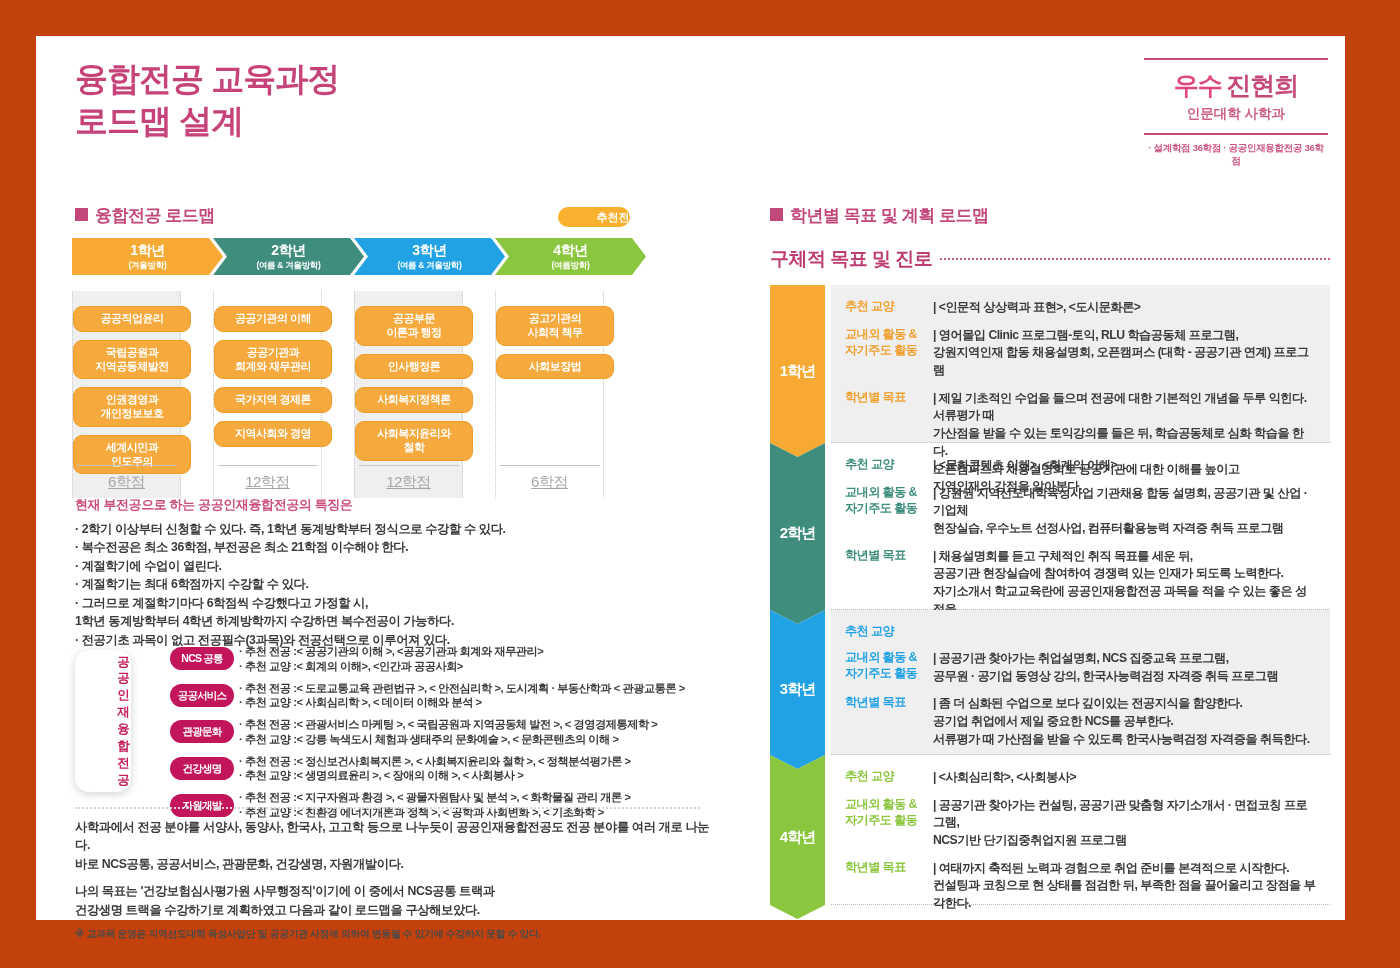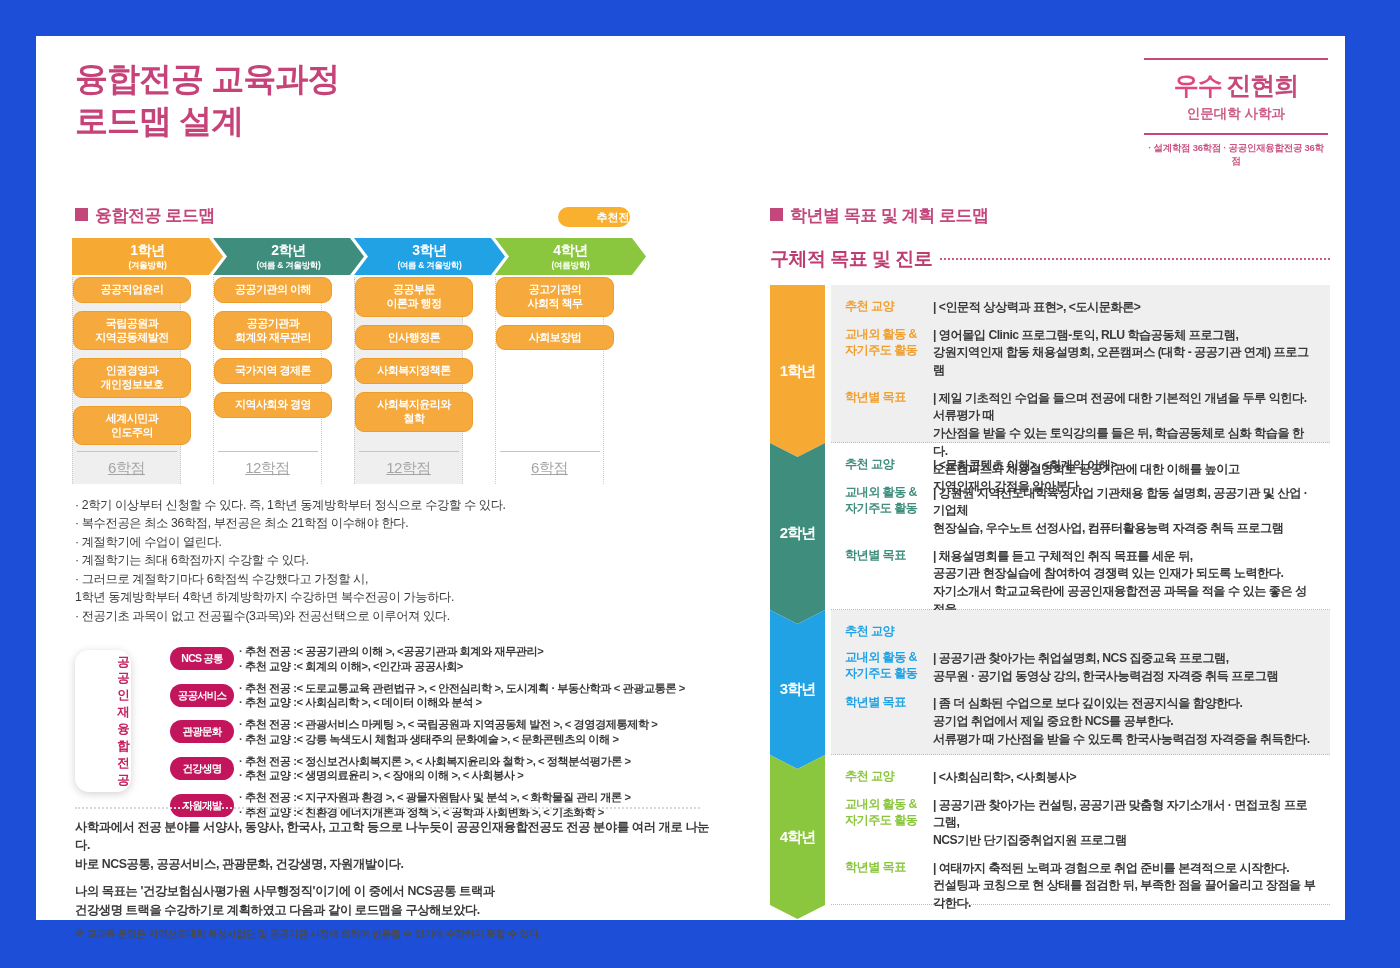--- a/index.html
+++ b/index.html
@@ -1,18 +1,18 @@
 <!DOCTYPE html>
 <html><head>
 <meta charset="utf-8">
 <style>
   * { margin:0; padding:0; box-sizing:border-box; }
   html,body { width:1400px; height:968px; }
   body { font-family:"Liberation Sans","DejaVu Sans",sans-serif; }
-  .frame { position:absolute; inset:0; width:1400px; height:968px; background:#1d4ed8; }
+  .frame { position:absolute; inset:0; width:1400px; height:968px; background:#c2410c; }
   .sheet { position:absolute; left:36px; top:36px; width:1309px; height:884px; background:#ffffff; }
 
   
   .main-title { position:absolute; left:39px; top:22px; font-size:33px; font-weight:800;
     color:#C64379; line-height:1.28; letter-spacing:-1px; white-space:pre-line; }
   .student { position:absolute; left:1108px; top:22px; width:184px; text-align:center; }
   .student .rule { height:2px; background:#C5497B; }
   .student .nameline { margin:9px 0 3px; }
   .student .gradelabel { font-size:25px; font-weight:800; color:#E0467F; letter-spacing:-1px; }
   .student .name { font-size:25px; font-weight:700; color:#C5497B; letter-spacing:-1px; }
@@ -26,34 +26,34 @@
 
   
   .cols { position:absolute; left:36px; top:202px; width:606px; height:246px; }
   .col { position:absolute; top:0; width:137px; height:246px; }
   .col-head { position:absolute; top:0; left:0; width:151px; height:37px; color:#fff; text-align:center; padding-top:4px; }
   .arrow-first { clip-path:polygon(0 0, calc(100% - 14px) 0, 100% 50%, calc(100% - 14px) 100%, 0 100%); }
   .arrow-next  { clip-path:polygon(0 0, calc(100% - 14px) 0, 100% 50%, calc(100% - 14px) 100%, 0 100%, 14px 50%); }
   .col-head .g { font-size:14px; font-weight:800; letter-spacing:-0.5px; }
   .col-head .v { font-size:8.5px; font-weight:700; letter-spacing:-0.3px; }
   .c0 { background:#F6AA33; } .c1 { background:#3F8E7D; } .c2 { background:#21A2E4; } .c3 { background:#8BC63F; }
-  .col-body { position:absolute; top:39px; left:0; width:109px; height:207px;
-    border-left:1px dotted #c9c9c9; border-right:1px dotted #c9c9c9; }
+  .col-body { position:absolute; top:53px; left:0; width:109px; height:207px;
+    border-left:1px dotted #c9c9c9; border-right:1px dotted #c9c9c9; padding-top:15px; }
   .col-body.shaded { background:#EFEFEF; }
   .course { width:118px; margin:0 auto 8px; background:#F6A93C; border:1px solid #EE9D2B; border-radius:9px;
     color:#fff; font-size:11px; font-weight:700; text-align:center; padding:5px 4px; line-height:1.25;
     white-space:pre-line; letter-spacing:-0.5px; }
   .col-foot { position:absolute; bottom:6px; left:0; width:100%; text-align:center; }
   .col-foot .fl { width:100px; height:1px; background:#c4c4c4; margin:0 auto 7px; }
   .col-foot .fc { font-size:15px; color:#A5A5A5; letter-spacing:-0.5px;text-decoration:underline; }
 
   
   .features { position:absolute; left:39px; top:460px; width:620px; }
   .features .ft { font-size:13px; font-weight:800; color:#CB4E7F; margin-bottom:6px; letter-spacing:-0.4px; }
-  .features .fi { font-size:12.3px; color:#3A3A3A; font-weight:400; line-height:1.5; white-space:pre-line; letter-spacing:-0.4px; }
+  .features .fi { font-size:12.3px; color:#3A3A3A; font-weight:700; line-height:1.5; white-space:pre-line; letter-spacing:-0.4px; }
 
   
   .program { position:absolute; left:39px; top:608px; width:625px; height:160px; }
   .prog-card { position:absolute; left:0; top:6px; width:56px; height:142px; background:#fff;
     border-radius:14px; box-shadow:0 2px 8px rgba(0,0,0,0.18); display:flex; align-items:center; justify-content:center;
     text-align:center; font-size:12.5px; font-weight:800; color:#C5215F; line-height:1.35; white-space:pre-line; letter-spacing:-0.8px;padding-left:40px; }
   .tracks { position:absolute; left:95px; top:0; width:530px; display:flex; flex-direction:column; gap:7px; }
   .track { display:flex; align-items:center; gap:5px; }
   .pill { flex:0 0 64px; height:23px; background:#C2155B; border-radius:12px; color:#fff;
     font-size:10.5px; font-weight:700; text-align:center; line-height:23px; letter-spacing:-0.8px; }
@@ -176,20 +176,21 @@
         <div class="course">사회보장법</div>
         <div class="col-foot">
               <div class="fl"></div>
           <div class="fc">6학점</div>
             </div>
       </div>
     </div>
   </div>
 
   <div class="features">
+    <div class="ft">현재 부전공으로 하는 공공인재융합전공의 특징은</div>
     <div class="fi">· 2학기 이상부터 신청할 수 있다. 즉, 1학년 동계방학부터 정식으로 수강할 수 있다.</div>
     <div class="fi">· 복수전공은 최소 36학점, 부전공은 최소 21학점 이수해야 한다.</div>
     <div class="fi">· 계절학기에 수업이 열린다.</div>
     <div class="fi">· 계절학기는 최대 6학점까지 수강할 수 있다.</div>
     <div class="fi">· 그러므로 계절학기마다 6학점씩 수강했다고 가정할 시,
 1학년 동계방학부터 4학년 하계방학까지 수강하면 복수전공이 가능하다.</div>
     <div class="fi">· 전공기초 과목이 없고 전공필수(3과목)와 전공선택으로 이루어져 있다.</div>
   </div>
 
   <div class="program">

